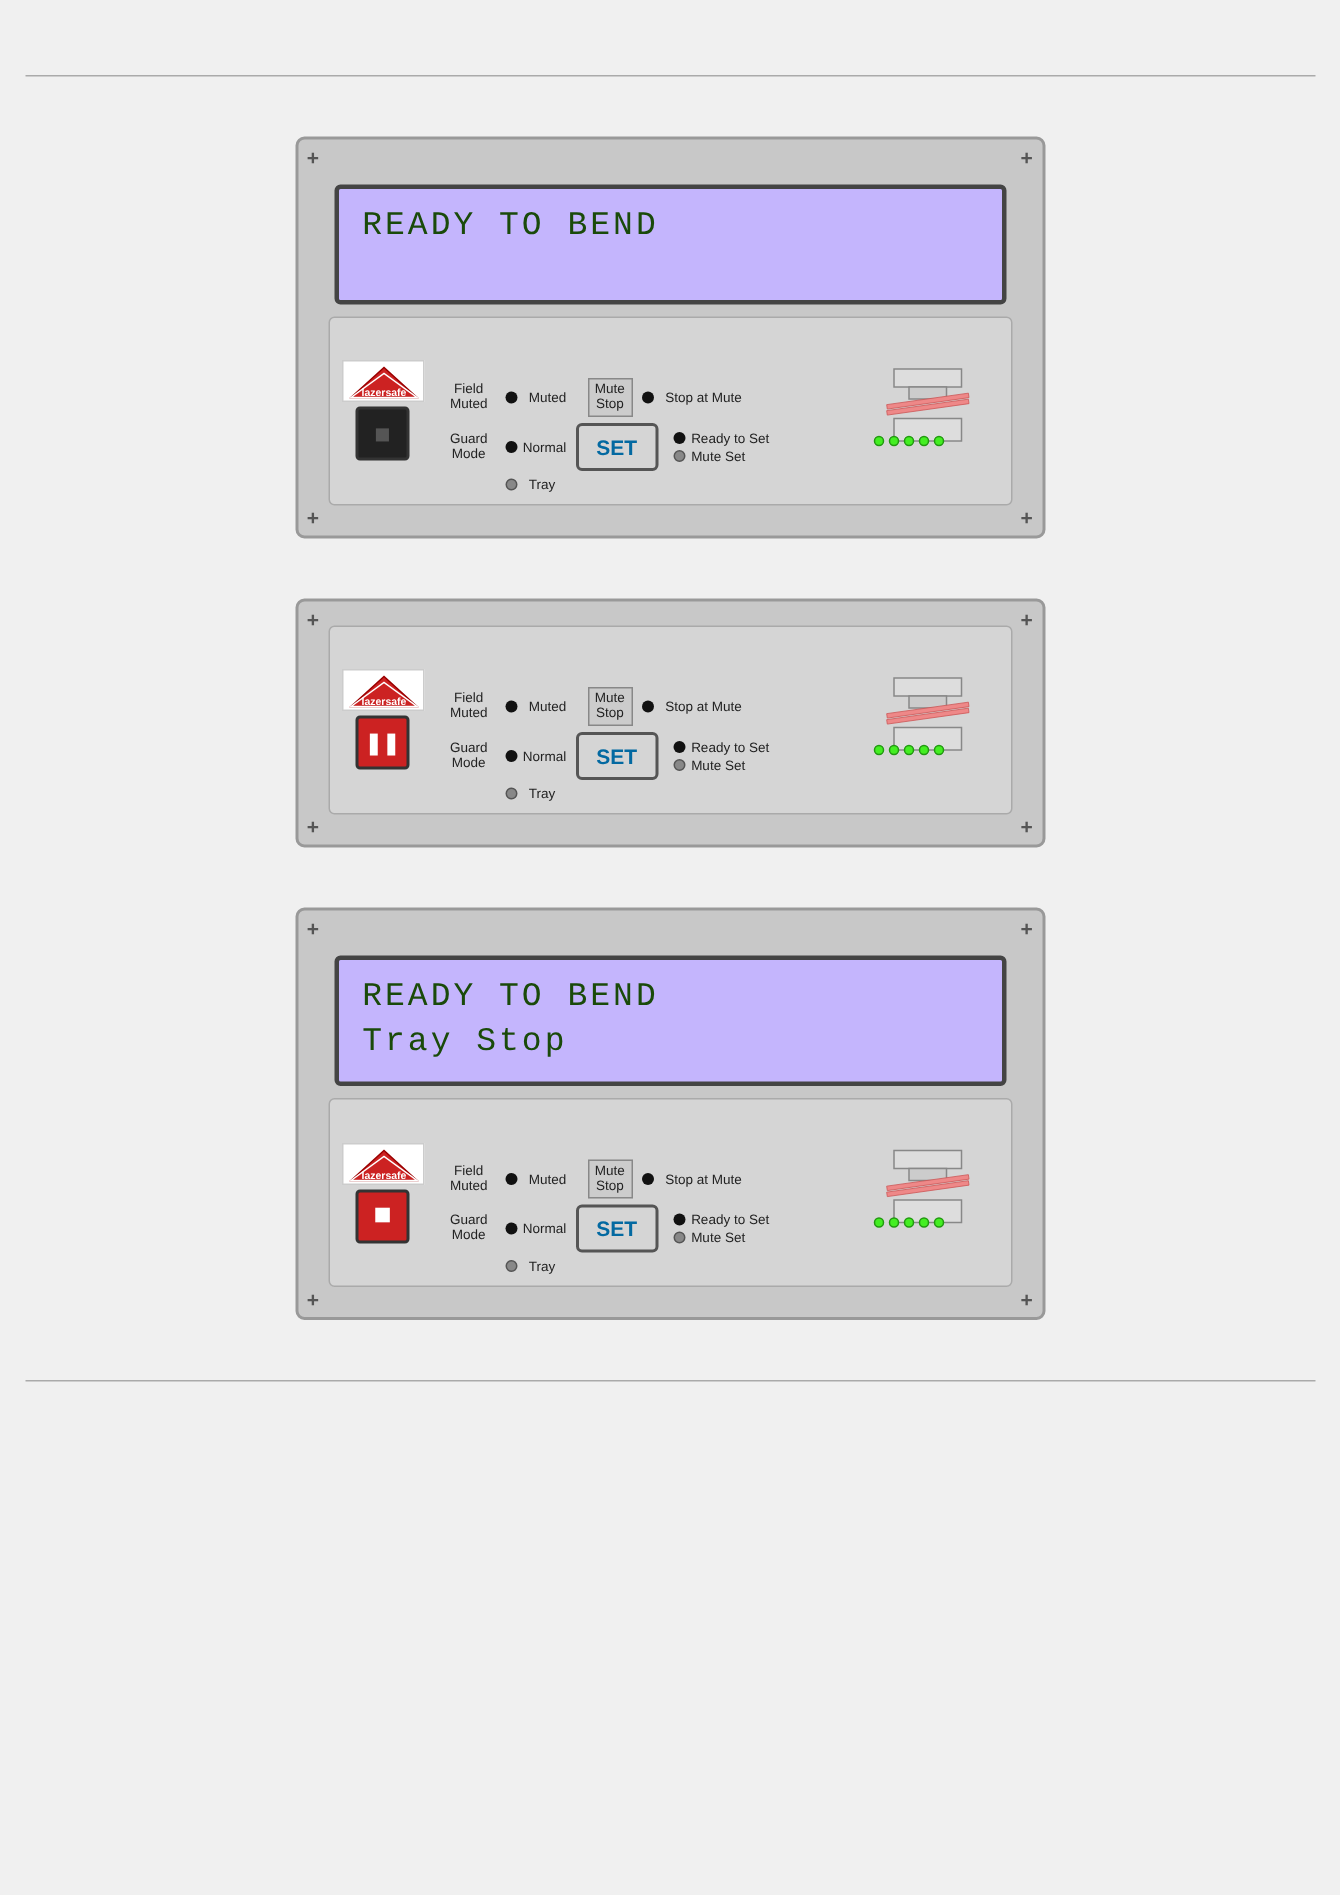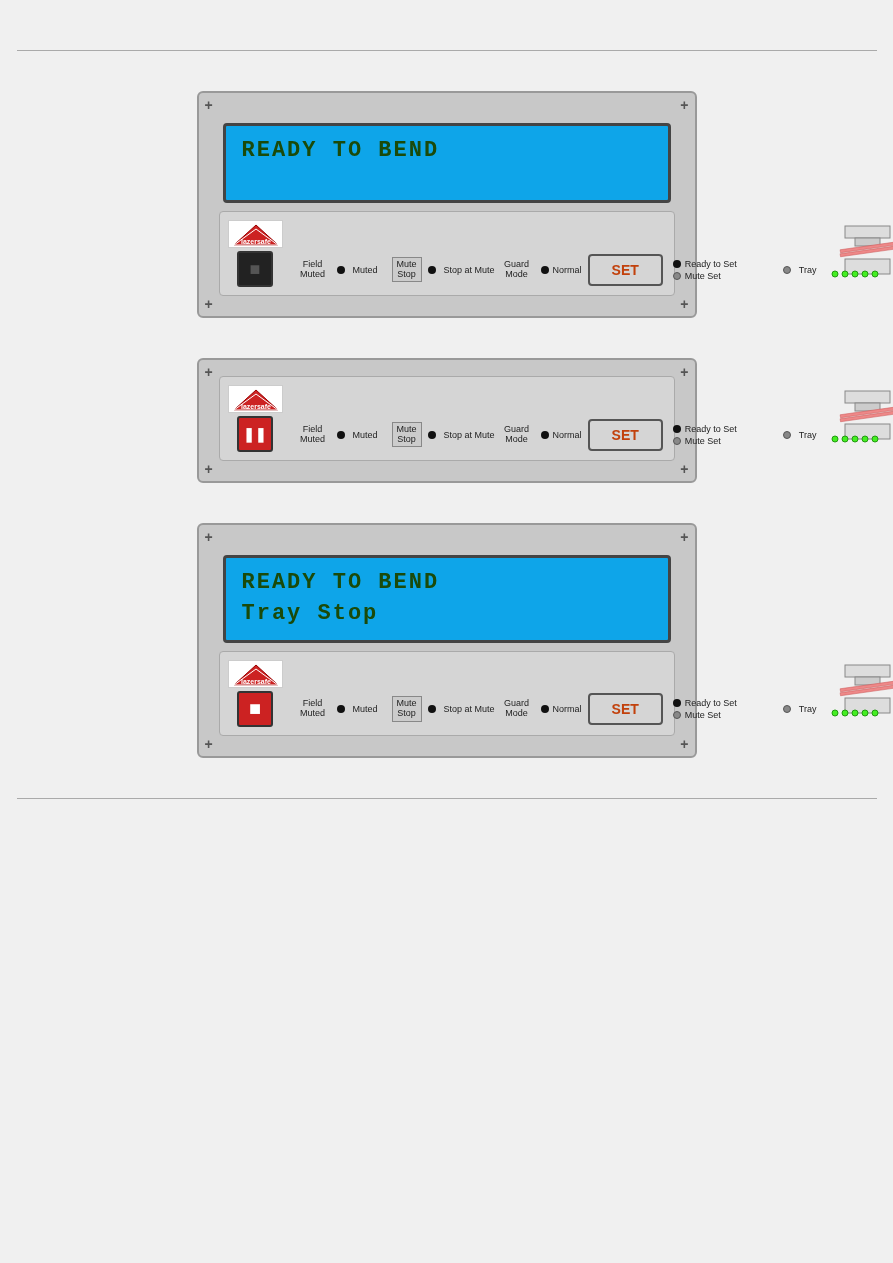--- a/index.html
+++ b/index.html
@@ -55,28 +55,28 @@
       color: #555;
       font-weight: bold;
     }
     .corner-tl { top: 4px; left: 6px; }
     .corner-tr { top: 4px; right: 6px; }
     .corner-bl { bottom: 4px; left: 6px; }
     .corner-br { bottom: 4px; right: 6px; }
 
     
     .lcd-display {
-      background: #0ea5e9;
+      background: #c4b5fd;
       border: 3px solid #444;
       border-radius: 4px;
       margin: 18px 12px 8px 12px;
       padding: 10px 16px;
       font-family: 'Courier New', monospace;
       font-size: 22px;
-      font-weight: bold;
+      font-weight: normal;
       color: #1a4a0a;
       line-height: 1.4;
       min-height: 80px;
       letter-spacing: 2px;
     }
 
     .lcd-display.mode-change {
       font-size: 20px;
     }
 
@@ -137,20 +137,21 @@
     .stop-button.red-stop {
       background: #cc2222;
       color: white;
       font-size: 20px;
     }
 
     
     .controls-grid {
       flex: 1;
       display: flex;
+      flex-direction: column;
       gap: 4px;
       margin-top: 32px;
     }
 
     .control-row {
       display: flex;
       align-items: center;
       gap: 6px;
     }
 
@@ -175,24 +176,24 @@
     .indicator-label {
       font-size: 9px;
       color: #222;
       white-space: nowrap;
     }
 
     .set-button {
       background: #d5d5d5;
       border: 2px solid #555;
       border-radius: 4px;
-      padding: 6px 22px;
+      padding: 6px 12px;
       font-size: 14px;
       font-weight: bold;
-      color: #c2410c;
+      color: #0369a1;
       cursor: pointer;
       font-family: Arial, sans-serif;
     }
 
     
     .diagram-area {
       width: 90px;
       height: 60px;
       position: relative;
       overflow: visible;

